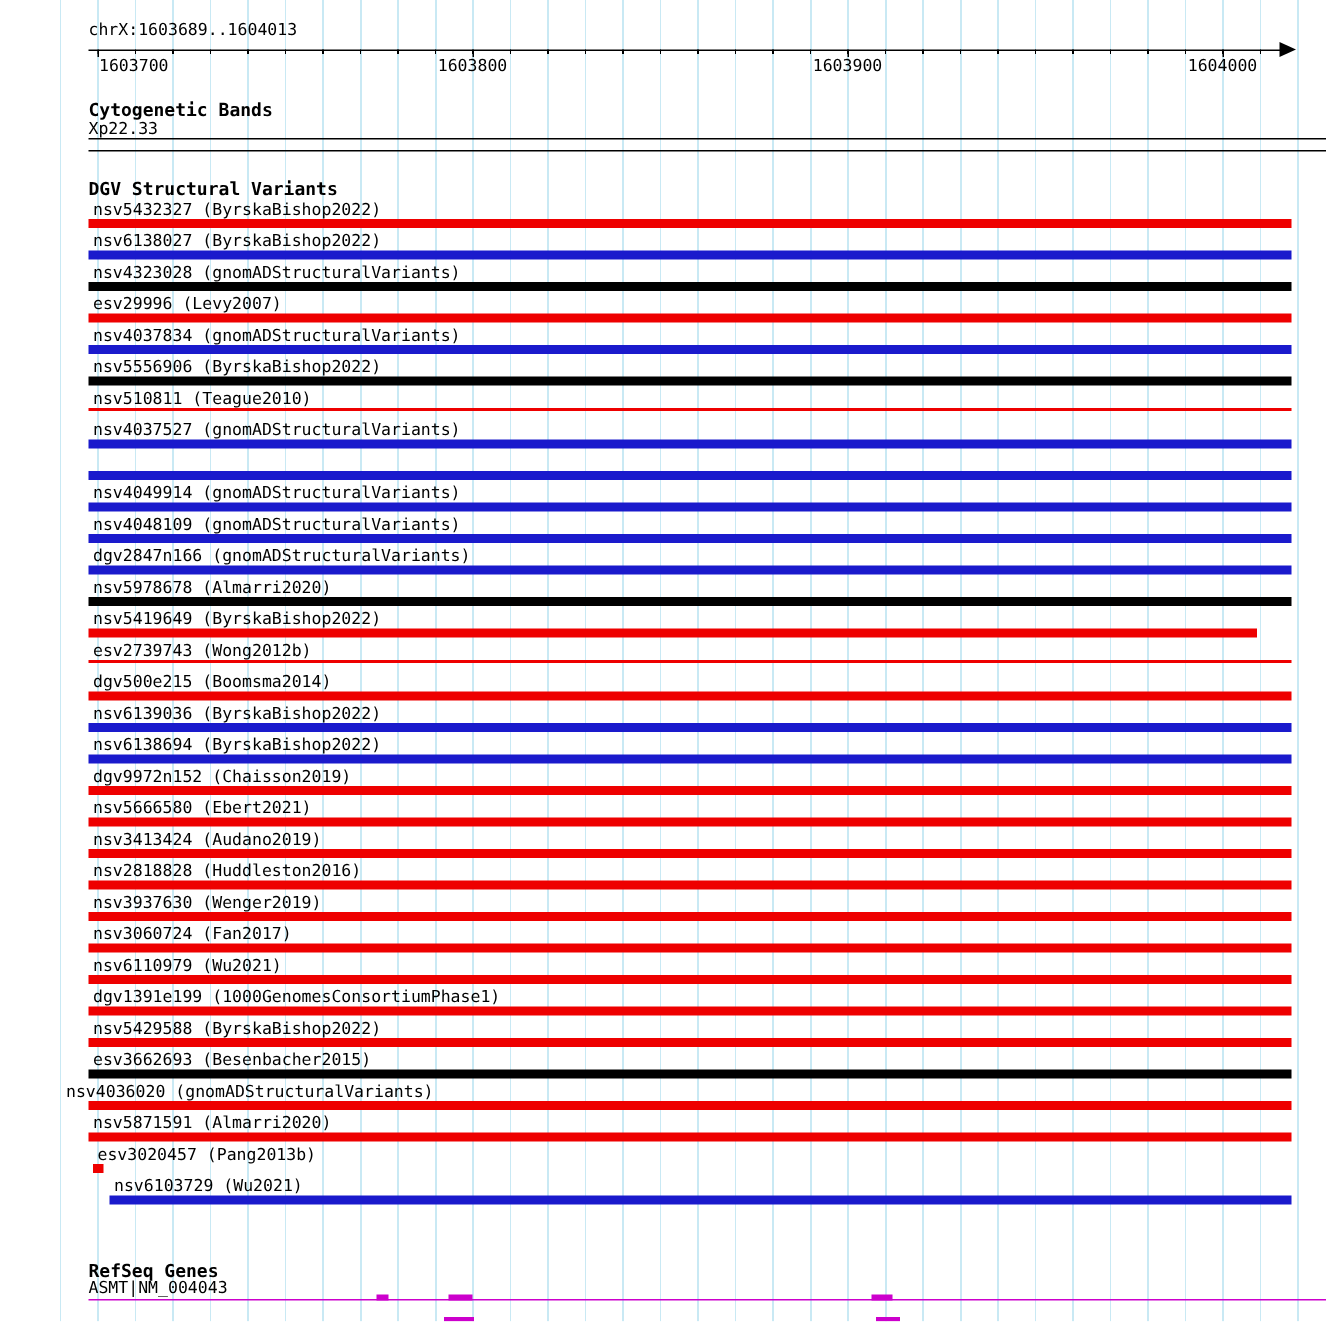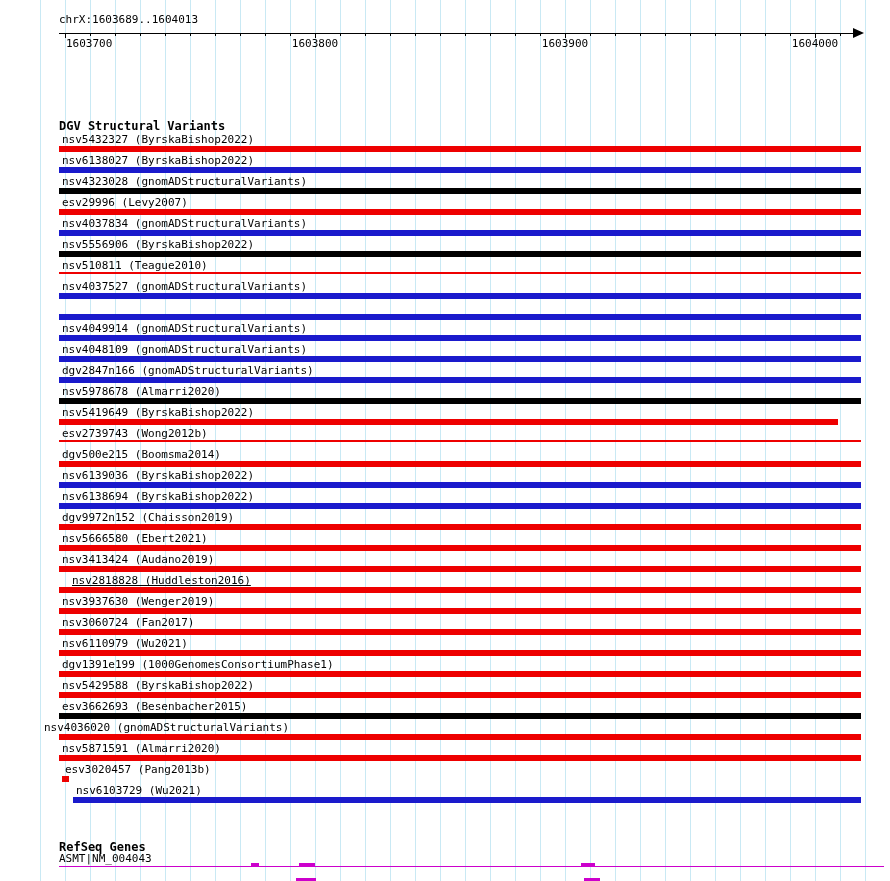--- a/index.html
+++ b/index.html
@@ -106,20 +106,25 @@
         <div class="tick-label align-left" style="left: 66px;">1603700</div>
         <div class="tick-mark" style="left: 315px;"></div>
         <div class="tick-label" style="left: 275px;">1603800</div>
         <div class="tick-mark" style="left: 565px;"></div>
         <div class="tick-label" style="left: 525px;">1603900</div>
         <div class="tick-mark" style="left: 815px;"></div>
         <div class="tick-label" style="left: 775px;">1604000</div>
       </div>
   </div>
 
+  <div class="cyto-section">
+    <div class="section-title">Cytogenetic Bands</div>
+    <div class="cyto-band-name">Xp22.33</div>
+    <div class="cyto-band-bar"></div>
+  </div>
 
   <div class="dgv-section">
     <div class="section-title">DGV Structural Variants</div>
     <div class="variant-rows">
         <div class="variant-row">
           <div class="variant-label" style="left: 62px;">nsv5432327 (ByrskaBishop2022)</div>
           <div class="variant-bar" style="left: 59px; width: 802px; height: 6px; background: rgb(238, 0, 0);"></div>
         </div>
         <div class="variant-row">
           <div class="variant-label" style="left: 62px;">nsv6138027 (ByrskaBishop2022)</div>
@@ -194,21 +199,21 @@
         </div>
         <div class="variant-row">
           <div class="variant-label" style="left: 62px;">nsv5666580 (Ebert2021)</div>
           <div class="variant-bar" style="left: 59px; width: 802px; height: 6px; background: rgb(238, 0, 0);"></div>
         </div>
         <div class="variant-row">
           <div class="variant-label" style="left: 62px;">nsv3413424 (Audano2019)</div>
           <div class="variant-bar" style="left: 59px; width: 802px; height: 6px; background: rgb(238, 0, 0);"></div>
         </div>
         <div class="variant-row">
-          <div class="variant-label" style="left: 72px; text-decoration: underline;">nsv2818828 (Huddleston2016)</div>
+          <div class="variant-label" style="left: 62px;">nsv2818828 (Huddleston2016)</div>
           <div class="variant-bar" style="left: 59px; width: 802px; height: 6px; background: rgb(238, 0, 0);"></div>
         </div>
         <div class="variant-row">
           <div class="variant-label" style="left: 62px;">nsv3937630 (Wenger2019)</div>
           <div class="variant-bar" style="left: 59px; width: 802px; height: 6px; background: rgb(238, 0, 0);"></div>
         </div>
         <div class="variant-row">
           <div class="variant-label" style="left: 62px;">nsv3060724 (Fan2017)</div>
           <div class="variant-bar" style="left: 59px; width: 802px; height: 6px; background: rgb(238, 0, 0);"></div>
         </div>

